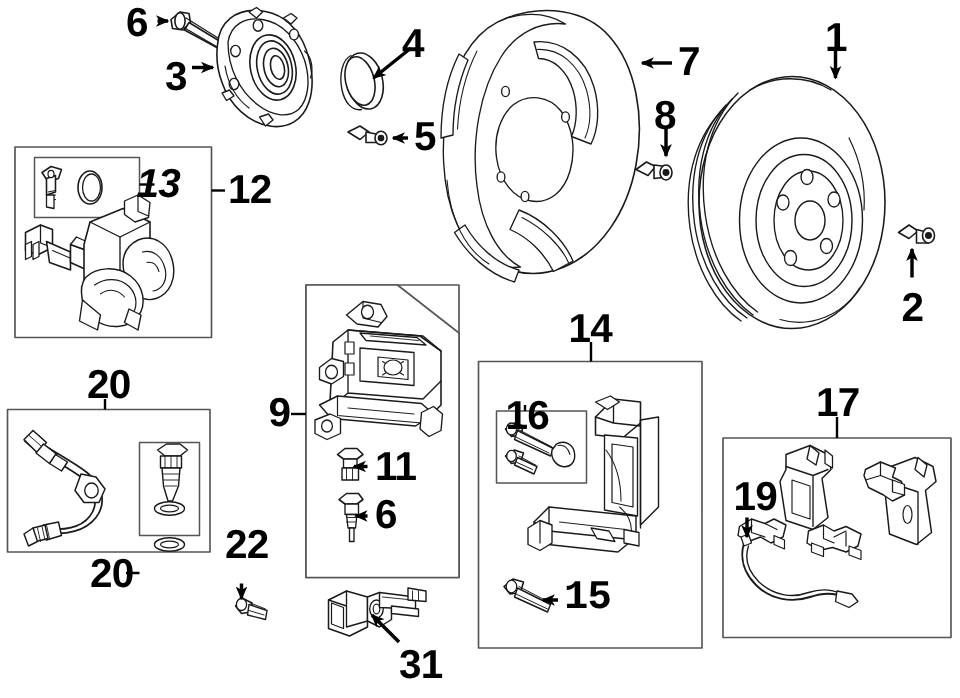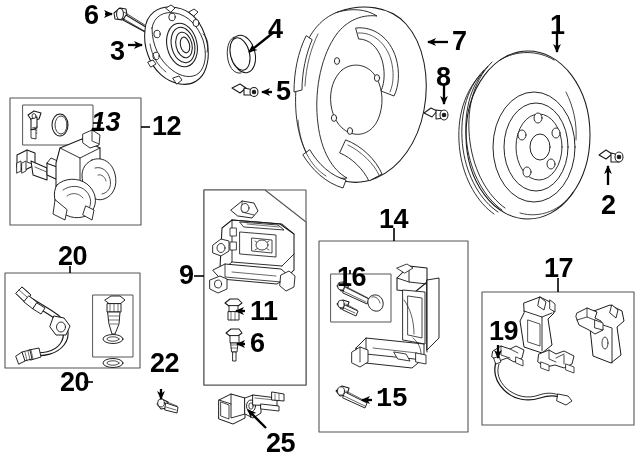--- a/index.html
+++ b/index.html
@@ -451,16 +451,16 @@
 <div class="callout c-lg" style="left:250px;top:298px;">11</div>
 <div class="callout c-lg" style="left:152px;top:113px;">12</div>
 <div class="callout c-lg" style="left:91px;top:109px;font-style:italic;">13</div>
 <div class="callout c-lg" style="left:379px;top:206px;">14</div>
 <div class="callout c-lg" style="left:376px;top:386px;font-family:Liberation Mono, monospace;">15</div>
 <div class="callout c-lg" style="left:337px;top:248px;margin-top:16px;">16</div>
 <div class="callout c-lg" style="left:544px;top:255px;">17</div>
 <div class="callout c-lg" style="left:489px;top:318px;">19</div>
 <div class="callout c-lg" style="left:58px;top:243px;">20</div>
 <div class="callout c-lg" style="left:60px;top:369px;">20</div>
-<div class="callout c-lg" style="left:266px;top:430px;">25</div>
+<div class="callout c-lg" style="left:266px;top:430px;">31</div>
 <div class="callout c-lg" style="left:150px;top:350px;">22</div>
 
 </div>
 
 </body></html>

